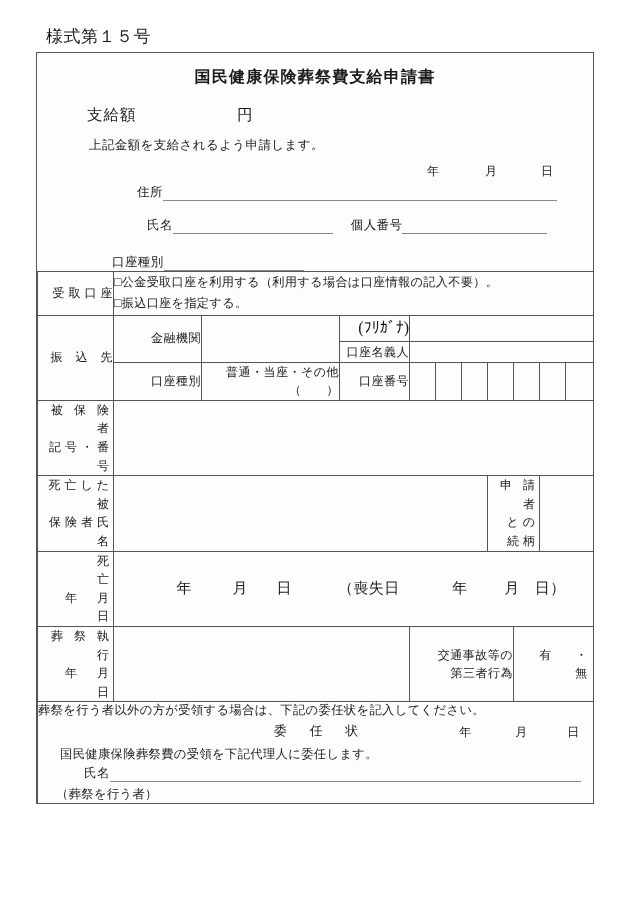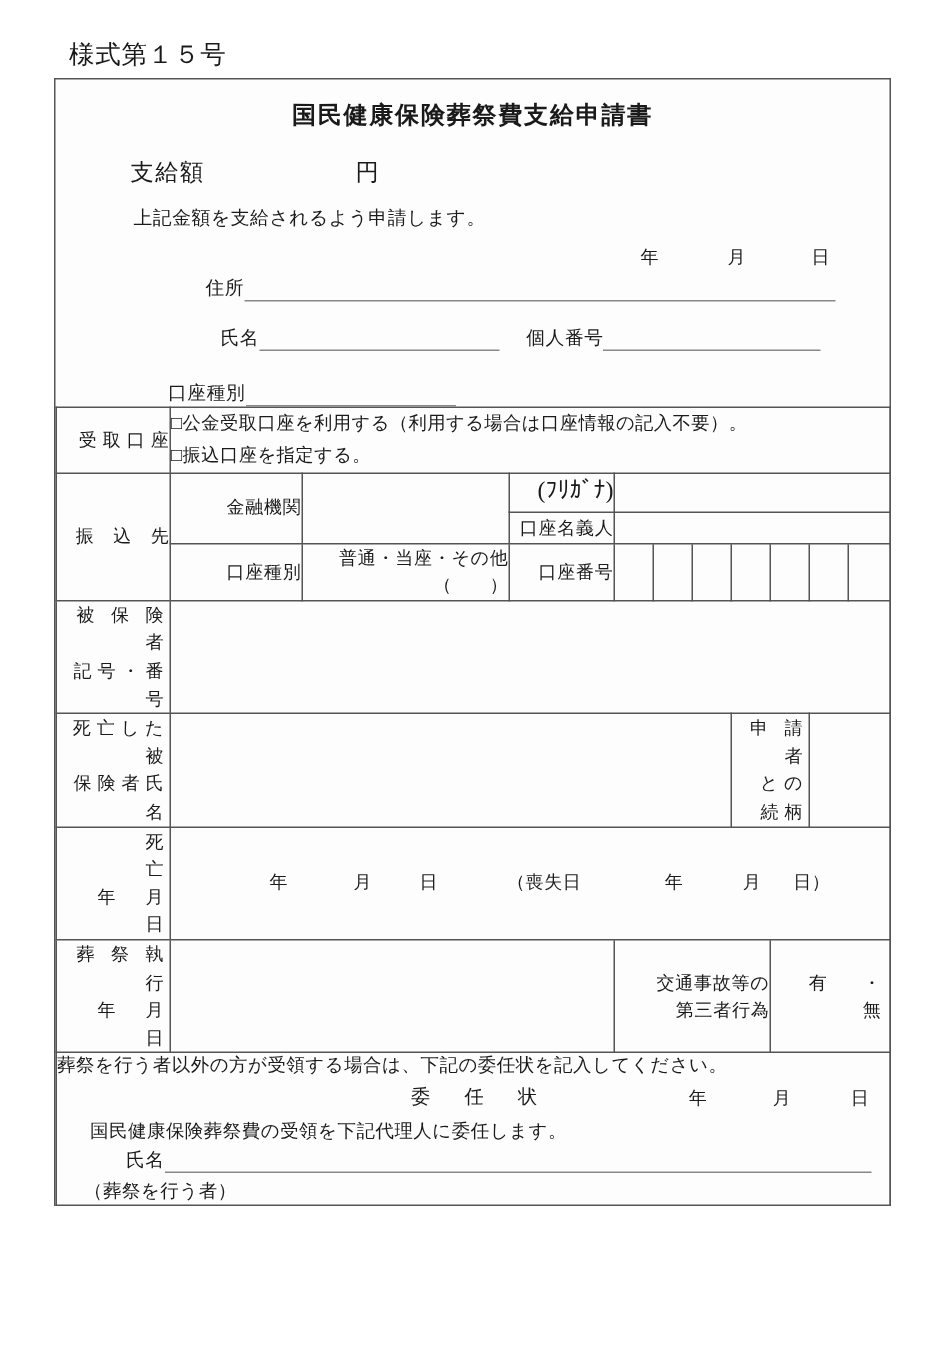--- a/index.html
+++ b/index.html
@@ -165,21 +165,21 @@
     padding: 5px 9px;
     line-height: 1.75;
     font-size: 12.2px;
     letter-spacing: 0.3px;
   }
   .mini { font-size: 16px; letter-spacing: 0; }
 
   .acct-digit { }
 
   .dates-cell {
-    font-size: 12px;
+    font-size: 15px;
     letter-spacing: 0.4px;
     padding: 8px 4px;
   }
   .dates-cell .seg { display: inline-block; }
   .d-y1 { width: 78px; text-align: right; }
   .d-m1 { width: 56px; text-align: right; }
   .d-d1 { width: 44px; text-align: right; }
   .d-lost { margin-left: 46px; }
   .d-y2 { width: 68px; text-align: right; }
   .d-m2 { width: 52px; text-align: right; }

